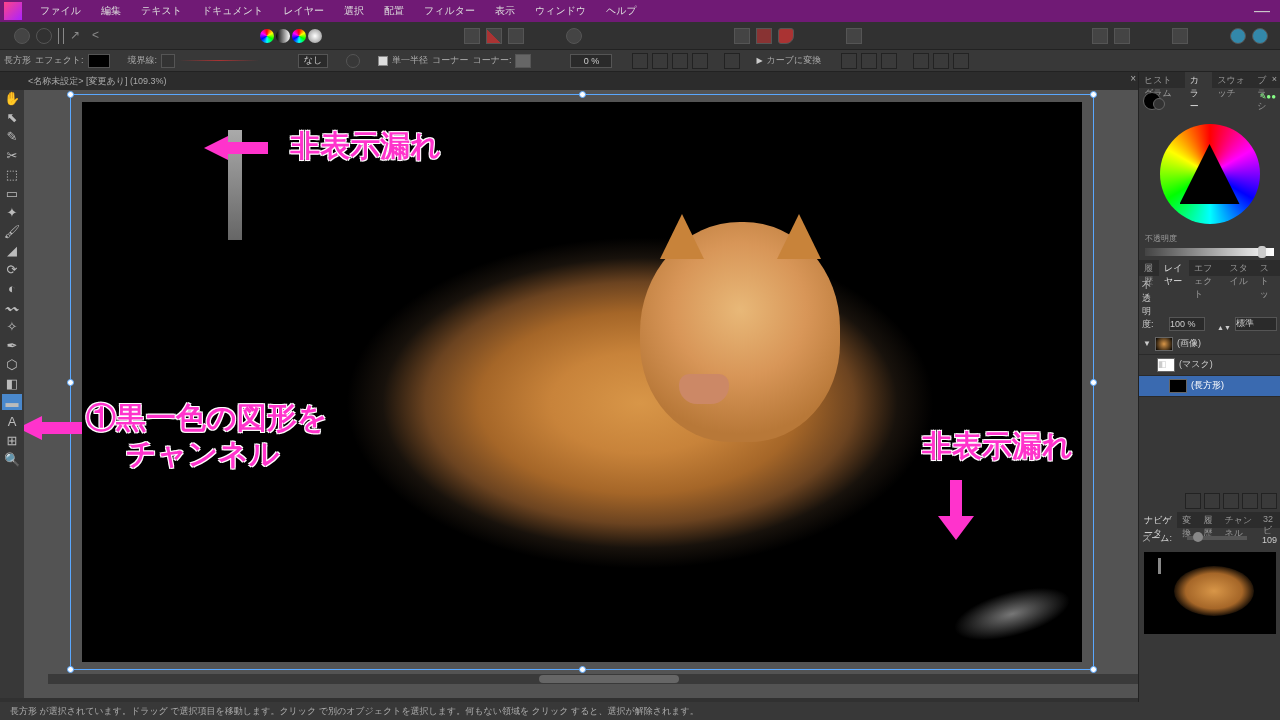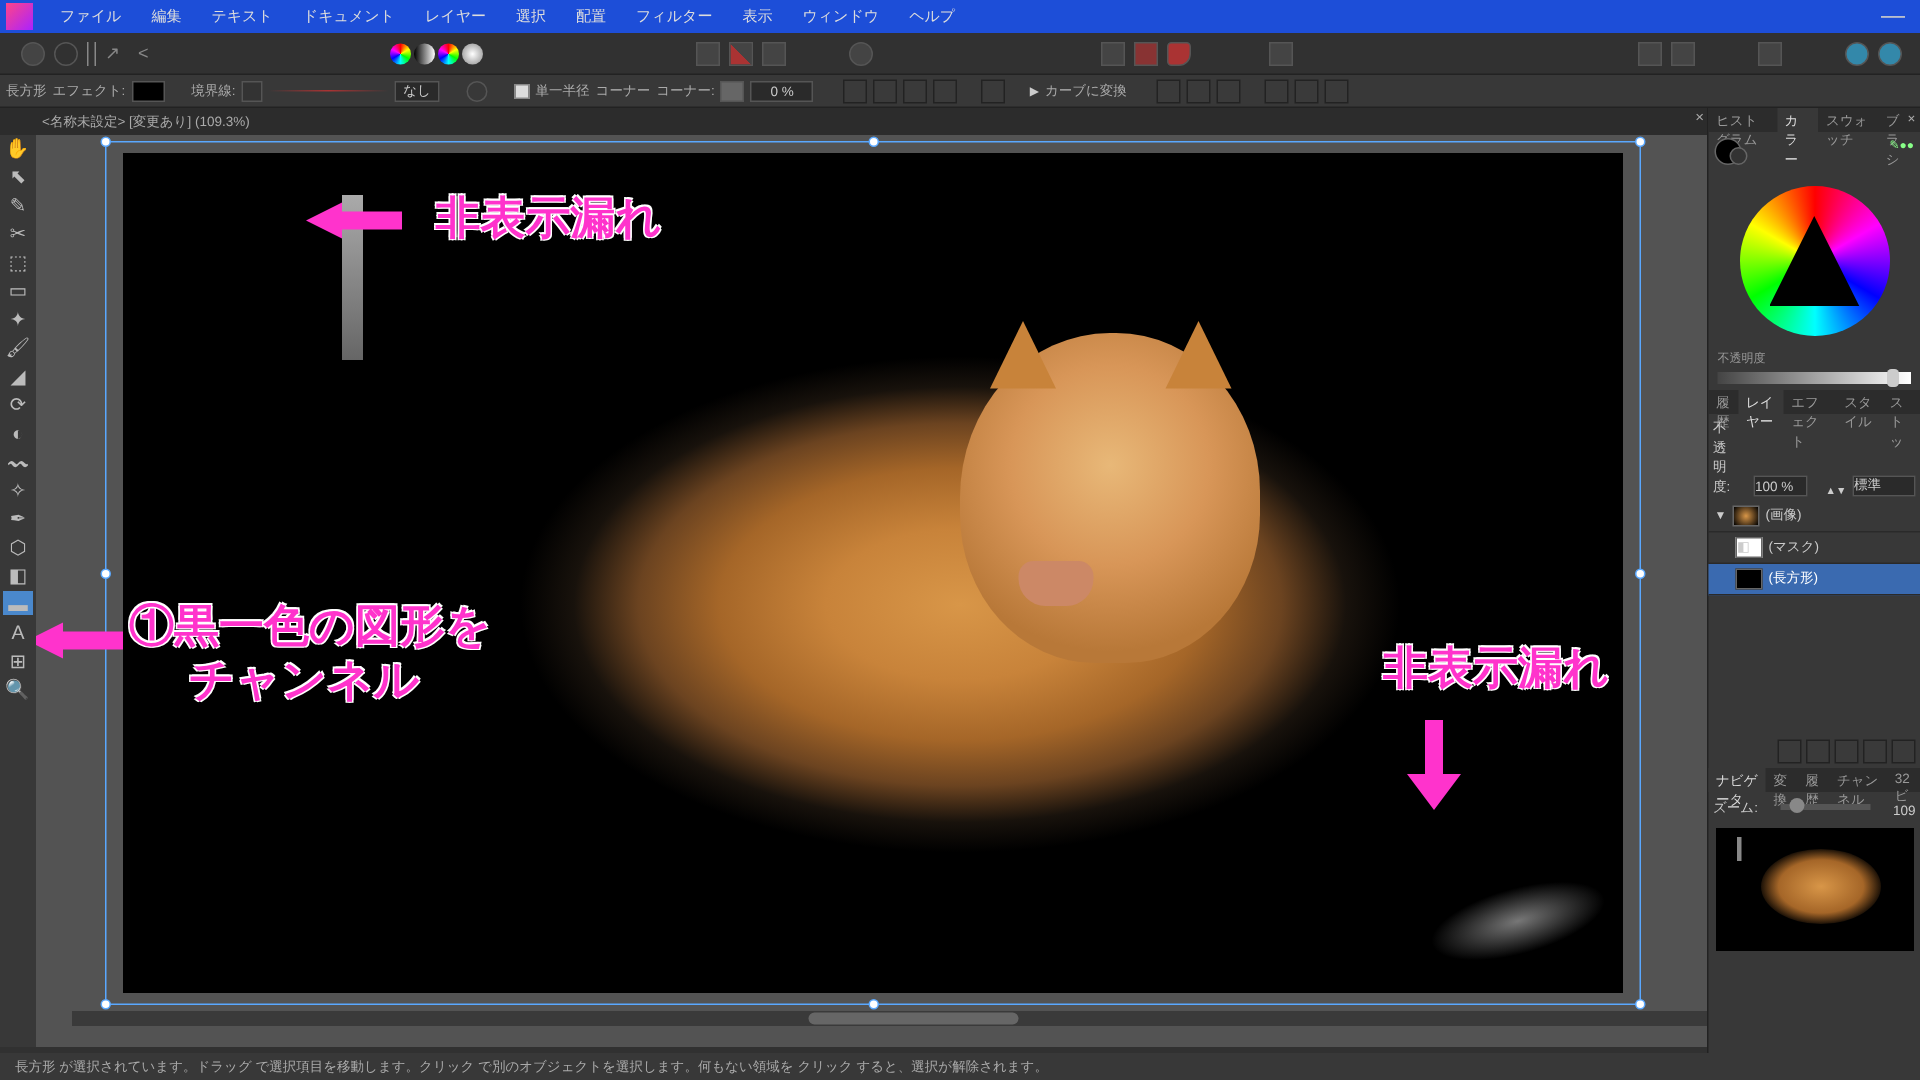--- a/index.html
+++ b/index.html
@@ -9,21 +9,21 @@
   font-family: 'Meiryo', 'MS PGothic', sans-serif;
   font-size: 10px;
   color: #ccc;
   overflow: hidden;
   position: relative;
 }
 
 
 .menubar {
   height: 22px;
-  background: #1d4ed8;
+  background: #701a75;
   display: flex;
   align-items: center;
   padding-left: 4px;
 }
 .menubar .logo {
   width: 18px; height: 18px;
   background: linear-gradient(135deg, #ff4488, #aa22ff);
   margin-right: 8px;
 }
 .menubar .menu-item {
@@ -62,21 +62,21 @@
   display: flex;
   align-items: center;
   border-bottom: 1px solid #222;
   padding-left: 4px;
   gap: 4px;
 }
 .ctx-label { color: #aaa; font-size: 9px; }
 .swatch {
   width: 22px; height: 14px; background: #000; border: 1px solid #555;
 }
-.ctx-dropdown { width: 60px; height: 14px; background: #2a2a2a; border:1px solid #555; display:flex; align-items:center; justify-content:center; font-size:9px;}
+.ctx-dropdown { width: 60px; height: 14px; background: #2a2a2a; border:1px solid #555; display:flex; align-items:center; justify-content:center; font-size:9px;margin-left:35px;}
 .divider { width: 80px; height: 1px; background: linear-gradient(to right, transparent, #aa3333, transparent); }
 .gear { width: 14px; height: 14px; border:1px solid #555; border-radius:50%; }
 .checkbox { width: 10px; height: 10px; border:1px solid #888; }
 .small-btn { width:16px; height:16px; background:#3a3a3a; border:1px solid #222; }
 
 
 .doc-tab {
   height: 18px;
   background: #2c2c2c;
   display: flex; align-items: center;
@@ -451,21 +451,21 @@
     </div>
     <div class="layer-row">
       <span class="expand-tri">▼</span>
       <div class="layer-thumb" style="background:radial-gradient(circle,#d89648,#000);"></div>
       <span>(画像)</span>
     </div>
     <div class="layer-row nested">
       <div class="layer-thumb mask">◧</div>
       <span>(マスク)</span>
     </div>
-    <div class="layer-row selected" style="padding-left:18px;">
+    <div class="layer-row selected" style="padding-left:30px;">
       <div class="layer-thumb" style="background:#000;"></div>
       <span>(長方形)</span>
     </div>
   </div>
 
   <div class="nav-panel">
     <div class="panel-icons">
       <div class="small-btn"></div>
       <div class="small-btn"></div>
       <div class="small-btn"></div>

